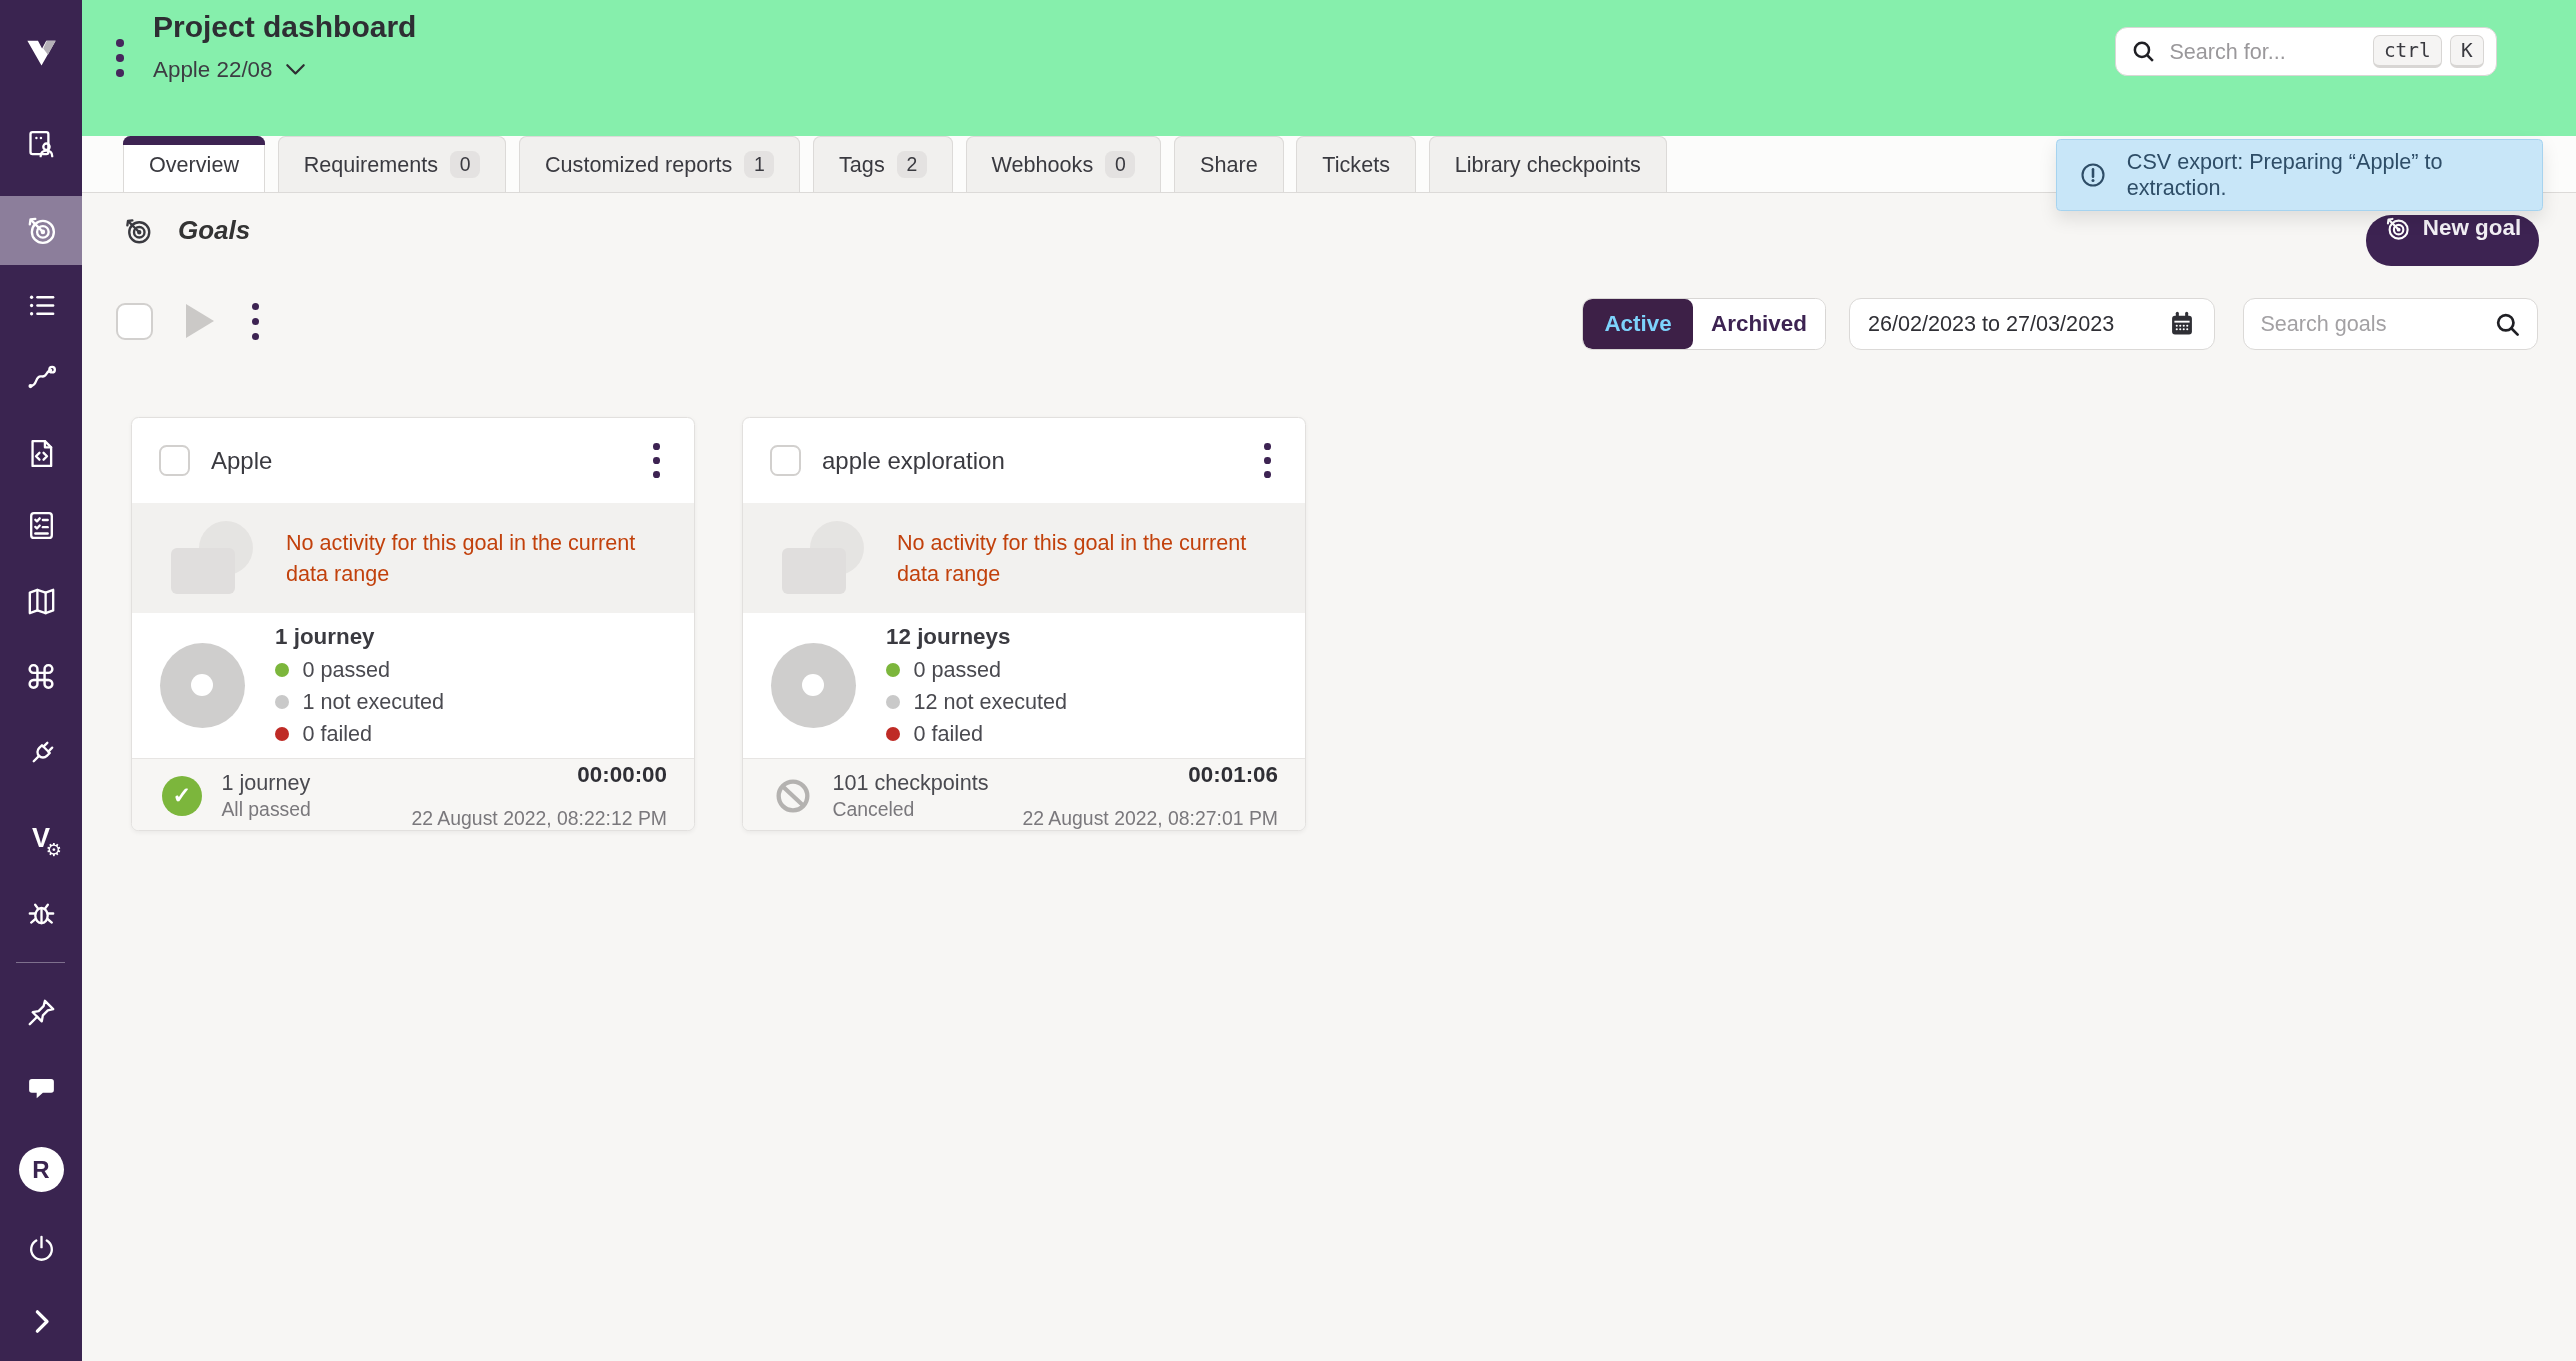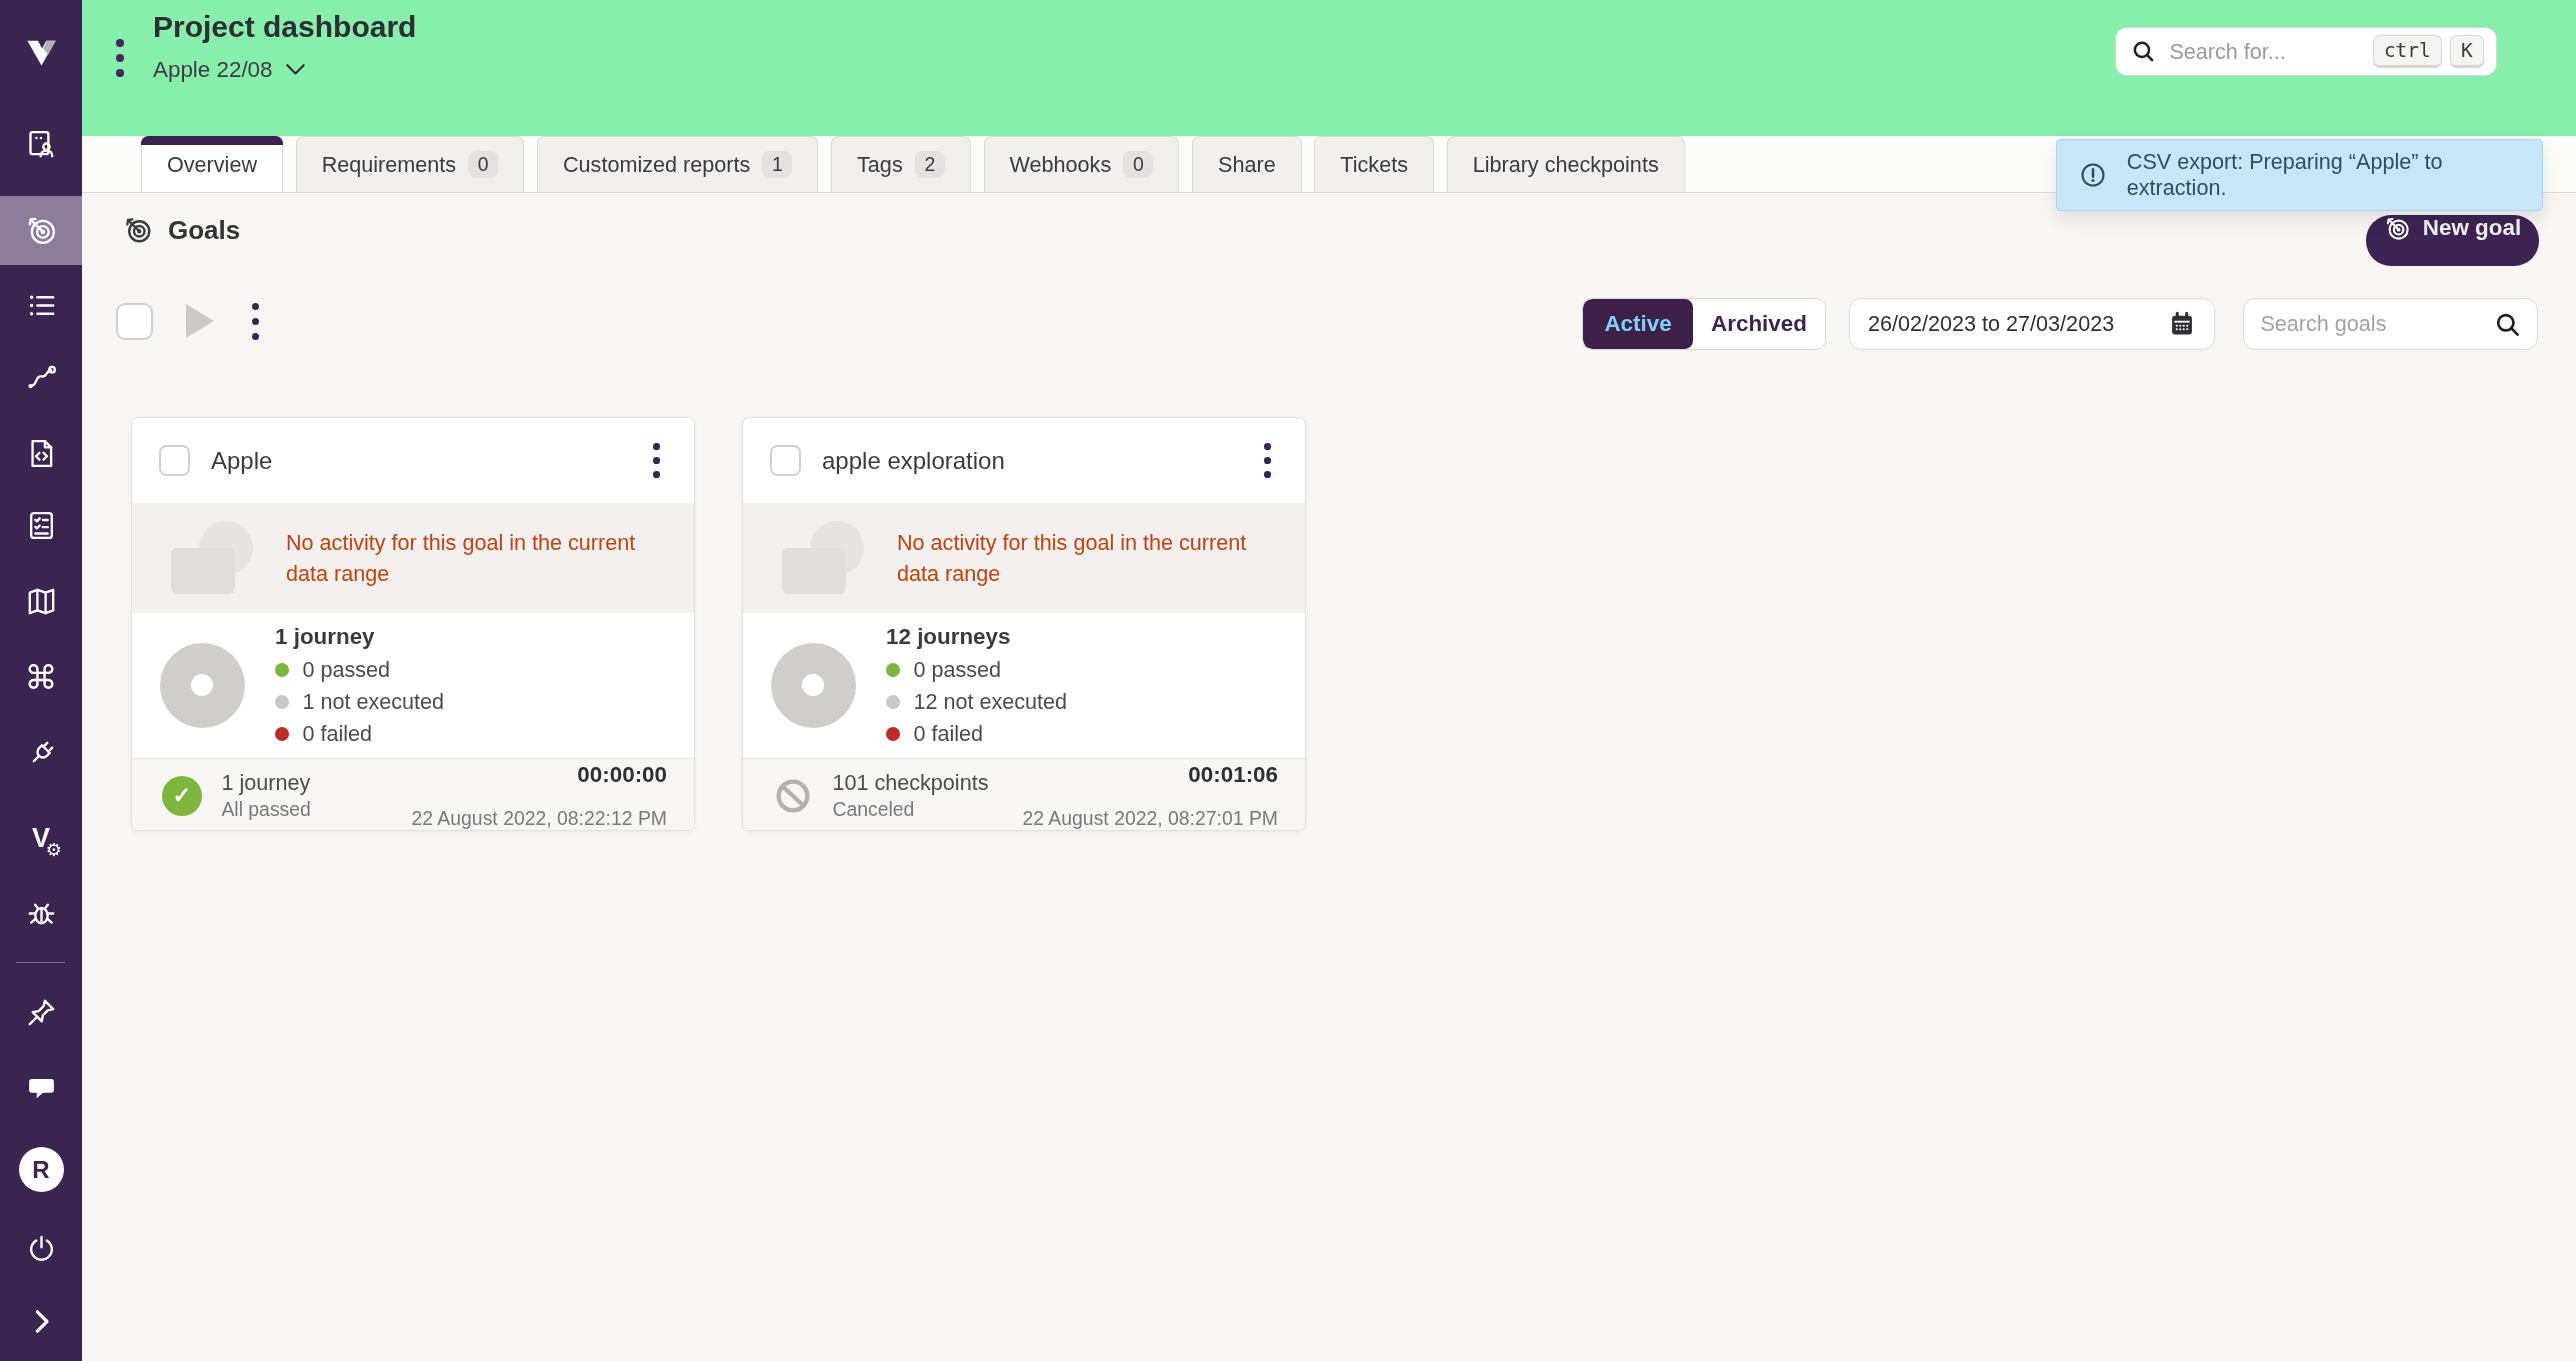--- a/index.html
+++ b/index.html
@@ -24,34 +24,34 @@
   .page-title { position:absolute; left:71px; top:10.4px; font-size:30px; font-weight:600; color:#2e2e33; }
   .project-selector { position:absolute; left:71px; top:57px; display:flex; align-items:center; gap:12px; cursor:pointer; }
   .project-selector span { font-size:22.4px; color:#3c3c42; }
   .search-bar { position:absolute; left:2033px; top:27px; width:382px; height:49px; background:#fff; border:1.5px solid #d9d7d5; border-radius:12px; display:flex; align-items:center; padding:0 12px 0 15px; }
   .search-bar svg { width:25px; height:25px; stroke:#1f1f24; stroke-width:2.4; fill:none; flex:0 0 auto; }
   .search-bar input { border:none; outline:none; flex:1; font-size:21.6px; color:#3a3a40; margin-left:13.4px; min-width:0; font-family:"Liberation Sans", sans-serif; background:transparent; }
   .search-bar input::placeholder { color:#9a989b; }
   .key { font-family:"DejaVu Sans Mono", monospace; font-size:19.4px; color:#3a3a40; background:#f5f4f3; border:1.5px solid #d8d6d4; border-bottom-width:3.7px; border-radius:6.7px; padding:3px 10.4px; margin-left:7.5px; }
 
   
-  .tabs { position:absolute; left:82px; top:136px; right:0; height:57px; background:#fcfcfb; border-bottom:1.5px solid #dcdad8; display:flex; align-items:stretch; padding-left:59px; gap:12.7px; }
+  .tabs { position:absolute; left:82px; top:136px; right:0; height:57px; background:#fcfcfb; border-bottom:1.5px solid #dcdad8; display:flex; align-items:stretch; padding-left:41px; gap:12.7px; }
   .tab { position:relative; display:flex; align-items:center; gap:12px; padding:0 25px; font-size:21.6px; color:#3a3a40; background:#f1f0ee; border:0.7px solid #dcdad8; border-bottom:none; border-radius:7.5px 7.5px 0 0; cursor:pointer; white-space:nowrap; }
   .tab.active { background:#fff; border-color:#dcdad8; }
   .tab.active::before { content:""; position:absolute; left:-0.7px; right:-0.7px; top:-0.7px; height:8.2px; background:#3d2352; border-radius:7.5px 7.5px 0 0; }
   .badge { background:#e4e2e1; border-radius:7.5px; padding:2.2px 9.7px; font-size:19.4px; color:#3a3a40; }
 
   
   .toast { position:absolute; left:2056px; top:139px; width:487px; height:72px; background:#c8e6f8; border:1.5px solid #a6d3ef; border-radius:4.5px; display:flex; align-items:center; padding:0 22.4px; gap:19.4px; z-index:30; box-shadow:0 7.5px 18px rgba(0,0,0,.10); }
   .toast svg { width:28px; height:28px; flex:0 0 auto; }
   .toast span { font-size:21.6px; color:#2e4d67; }
 
   
   .content { position:absolute; left:82px; top:194px; right:0; bottom:0; background:#f7f6f4; }
-  .goals-head { position:absolute; left:41px; top:21px; display:flex; align-items:flex-start; gap:15px; }
+  .goals-head { position:absolute; left:41px; top:21px; display:flex; align-items:flex-end; gap:25px;font-style:italic; }
   .goals-head svg { width:30px; height:30px; stroke:#3a3a40; fill:none; stroke-width:1.9; stroke-linecap:round; stroke-linejoin:round; }
   .goals-head h2 { font-size:26px; font-weight:700; color:#333; }
   .new-goal-btn { position:absolute; left:2284px; top:21px; width:173px; height:51px; border-radius:25px; background:#3d2352; color:#f3f0f5; border:none; display:flex; justify-content:center; gap:12px; font-size:22.4px; font-weight:600; font-family:"Liberation Sans", sans-serif; cursor:pointer; }
   .new-goal-btn svg { width:27px; height:27px; stroke:#fff; fill:none; stroke-width:1.9; stroke-linecap:round; stroke-linejoin:round; }
 
   .toolbar-left { position:absolute; left:34px; top:104px; display:flex; align-items:center; gap:33px; }
   .checkbox { width:37px; height:37px; border:2.2px solid #d2d0ce; border-radius:9px; background:#fff; cursor:pointer; }
   .play-tri { width:0; height:0; border-left:28px solid #cbc9c7; border-top:17px solid transparent; border-bottom:17px solid transparent; cursor:pointer; }
   .kebab { display:flex; flex-direction:column; gap:7.5px; cursor:pointer; padding:4.5px; }
   .kebab i { background:#3d2352; }

